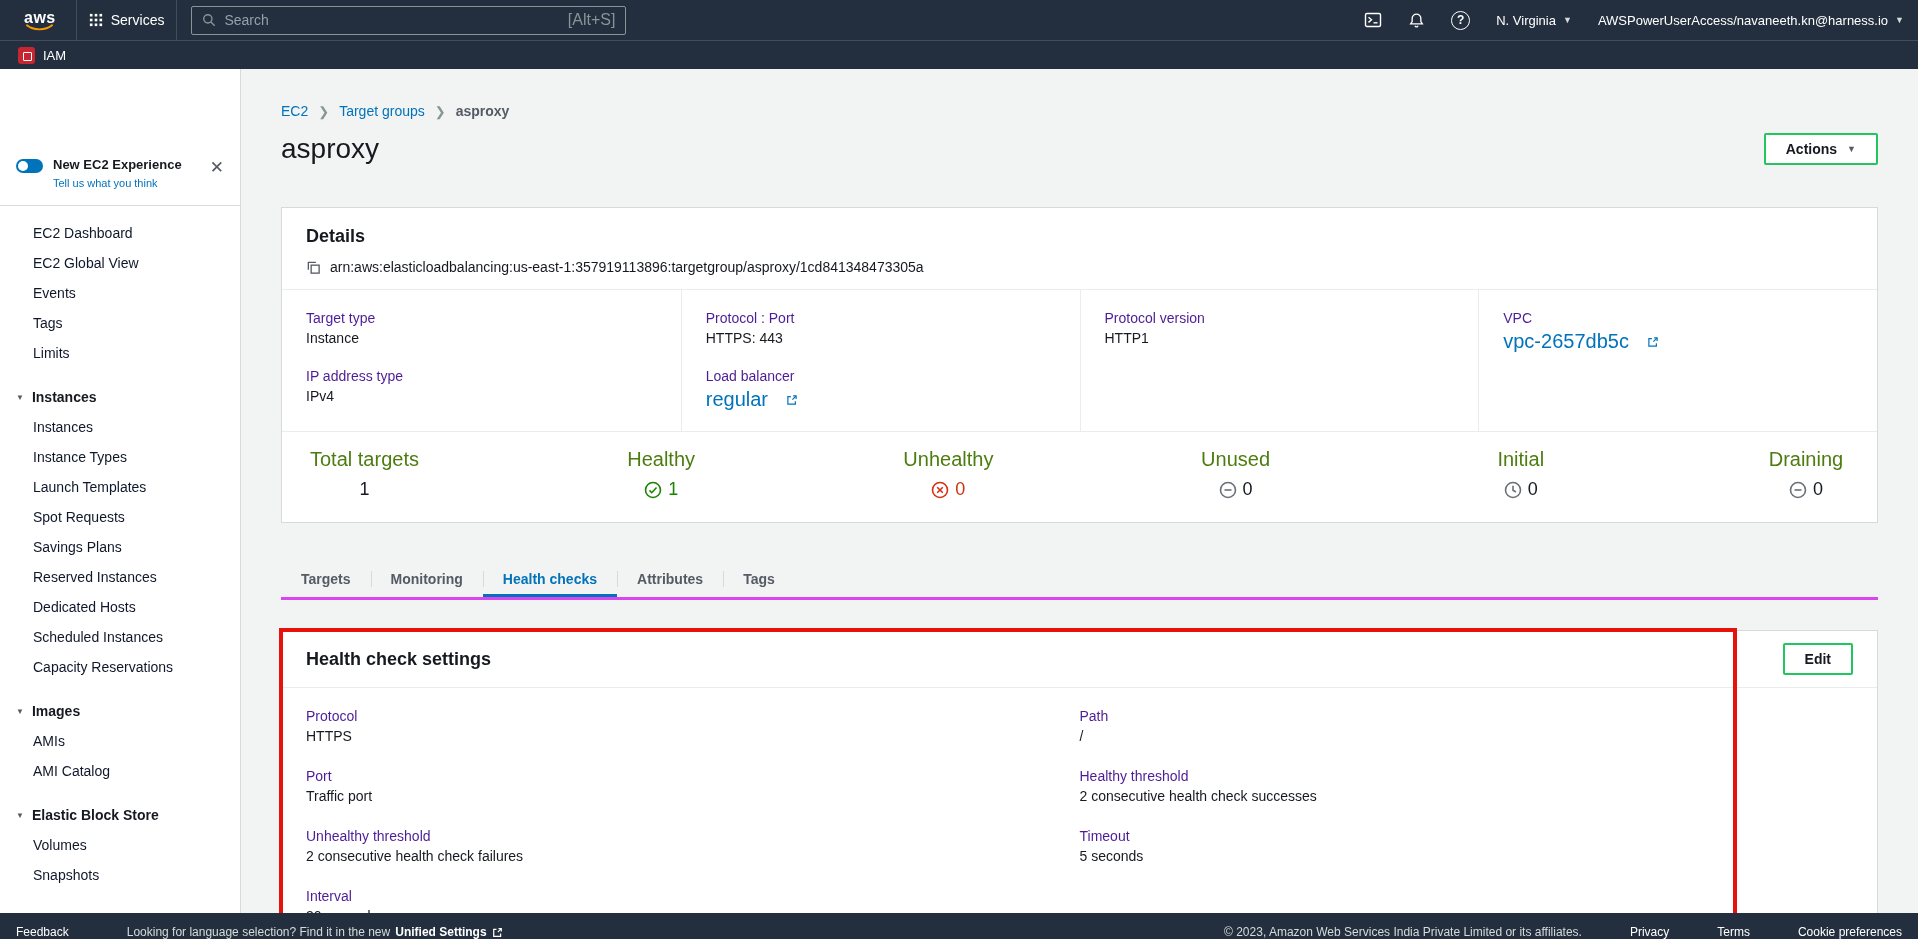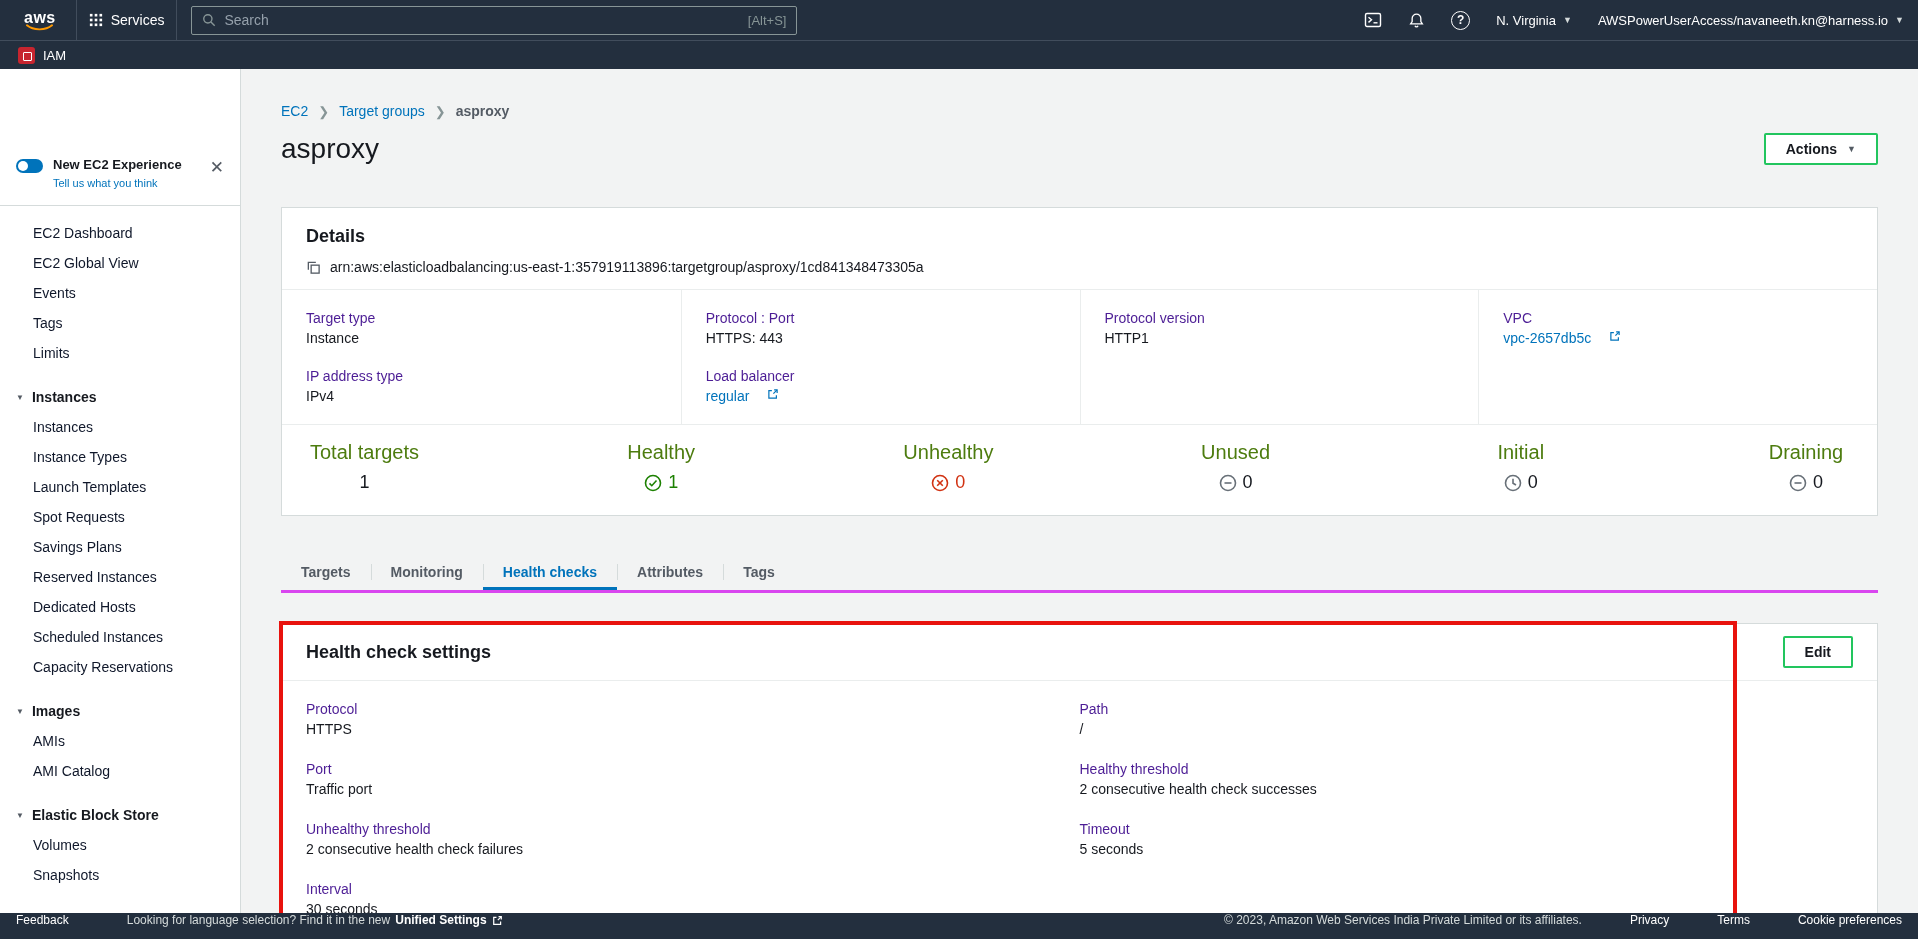--- a/index.html
+++ b/index.html
@@ -6,24 +6,24 @@
   html,body { width:1918px; height:939px; }
   body { font-family:"Liberation Sans", sans-serif; position:relative; overflow:hidden; background:#f2f3f3; color:#16191f; }
   .page { display:flex; flex-direction:column; height:100%; }
 
   
   .topnav { height:40px; background:#232f3e; display:flex; align-items:center; justify-content:space-between; padding:0 14px; color:#fff; flex:none; }
   .nav-left { display:flex; align-items:center; height:100%; }
   .aws-logo { display:flex; flex-direction:column; align-items:center; padding:2px 10px 0; cursor:pointer; }
   .aws-text { font-weight:bold; font-size:16px; line-height:13px; letter-spacing:.5px; }
   .services-btn { display:flex; align-items:center; gap:8px; color:#fff; background:none; border:none; border-left:1px solid #414d5c; border-right:1px solid #414d5c; font-size:14px; height:40px; padding:0 12px; margin-left:10px; cursor:pointer; font-family:inherit; }
-  .search-box { display:flex; align-items:center; gap:8px; width:606px; height:29px; border:1px solid #879596; border-radius:2px; padding:0 10px; margin-left:14px; }
+  .search-box { display:flex; align-items:center; gap:8px; width:435px; height:29px; border:1px solid #879596; border-radius:2px; padding:0 10px; margin-left:14px; }
   .search-input { flex:1; background:transparent; border:none; outline:none; color:#fff; font-size:14px; font-family:inherit; }
   .search-input::placeholder { color:#95a0ab; }
-  .shortcut { color:#879596; font-size:13px; }
+  .shortcut { color:#879596; font-size:16px; }
   .nav-right { display:flex; align-items:center; gap:26px; }
   .nav-icon-btn { background:none; border:none; display:flex; align-items:center; cursor:pointer; }
   .help-icon { width:19px; height:19px; border:1.5px solid #fff; border-radius:50%; display:flex; align-items:center; justify-content:center; font-size:12px; font-weight:bold; color:#fff; }
   .nav-dropdown { display:flex; align-items:center; gap:7px; font-size:13px; color:#fff; cursor:pointer; }
   .caret { font-size:9px; color:#d5dbdb; }
 
   
   .iam-bar { height:29px; background:#232f3e; border-top:1px solid #414d5c; display:flex; align-items:center; gap:8px; padding:0 18px; flex:none; }
   .iam-icon { width:17px; height:17px; border-radius:3px; background:#c7252f; position:relative; }
   .iam-icon::after { content:""; position:absolute; left:5px; top:5px; width:7px; height:7px; border:1.5px solid #fff; border-radius:1px; }
@@ -61,21 +61,21 @@
   .card-head { padding:18px 24px 14px; }
   .card-title { font-size:18px; font-weight:bold; color:#16191f; }
   .arn-row { display:flex; align-items:center; gap:9px; margin-top:12px; font-size:14px; color:#16191f; }
   .hr { border-top:1px solid #eaeded; }
   .details-grid { display:grid; grid-template-columns:1fr 1fr 1fr 1fr; }
   .dcol { padding:20px 24px; display:flex; flex-direction:column; gap:22px; }
   .dcol + .dcol { border-left:1px solid #eaeded; }
   .f-label { font-size:14px; color:#4c1d95; }
   .f-value { font-size:14px; color:#16191f; margin-top:4px; }
   .link { color:#0073bb; cursor:pointer; text-decoration:none; }
-  .link-row { display:flex; gap:18px; margin-top:4px; font-size:14px; }
+  .link-row { display:flex; align-items:center; gap:18px; margin-top:4px; font-size:20px; }
 
   .stats-row { border-top:1px solid #eaeded; display:flex; justify-content:space-between; padding:16px 28px 22px; }
   .stat { display:flex; flex-direction:column; align-items:center; gap:8px; min-width:86px; }
   .stat-label { font-size:20px; color:#4d7c0f; }
   .stat-val { display:flex; align-items:center; gap:6px; font-size:18px; color:#16191f; }
   .stat-val.green { color:#1d8102; }
   .stat-val.red { color:#d13212; }
 
   
   .tabs { display:flex; margin-top:38px; border-bottom:3px solid #d946ef; }
@@ -83,21 +83,21 @@
   .tab + .tab::before { content:""; position:absolute; left:0; top:10px; bottom:10px; width:1px; background:#d5dbdb; }
   .tab.active { color:#0073bb; box-shadow:inset 0 -3px 0 #0073bb; }
 
   
   .hc-card { margin-top:30px; position:relative; }
   .hc-head { display:flex; justify-content:space-between; align-items:center; padding:12px 24px; }
   .hc-grid { display:grid; grid-template-columns:repeat(2,1fr); row-gap:24px; padding:20px 24px 30px; }
   .red-annotation { position:absolute; left:-3px; top:-3px; width:1458px; height:calc(100% + 11px); border:4px solid #e8120d; pointer-events:none; z-index:40; }
 
   
-  .footer { height:26px; background:#232f3e; color:#fff; display:flex; align-items:flex-start; justify-content:space-between; padding:0 16px; font-size:12px; flex:none; }
+  .footer { height:26px; background:#232f3e; color:#fff; display:flex; align-items:flex-end; justify-content:space-between; padding:0 16px; font-size:12px; flex:none; }
   .footer-left { display:flex; align-items:center; gap:58px; }
   .footer-lang { display:flex; align-items:center; gap:5px; color:#d5dbdb; }
   .footer-right { display:flex; align-items:center; gap:48px; }
   .footer a { color:#fff; cursor:pointer; text-decoration:none; }
   .bold { font-weight:bold; color:#fff; }
   .copyright { color:#d5dbdb; }
 </style>
 </head>
 <body>
 

